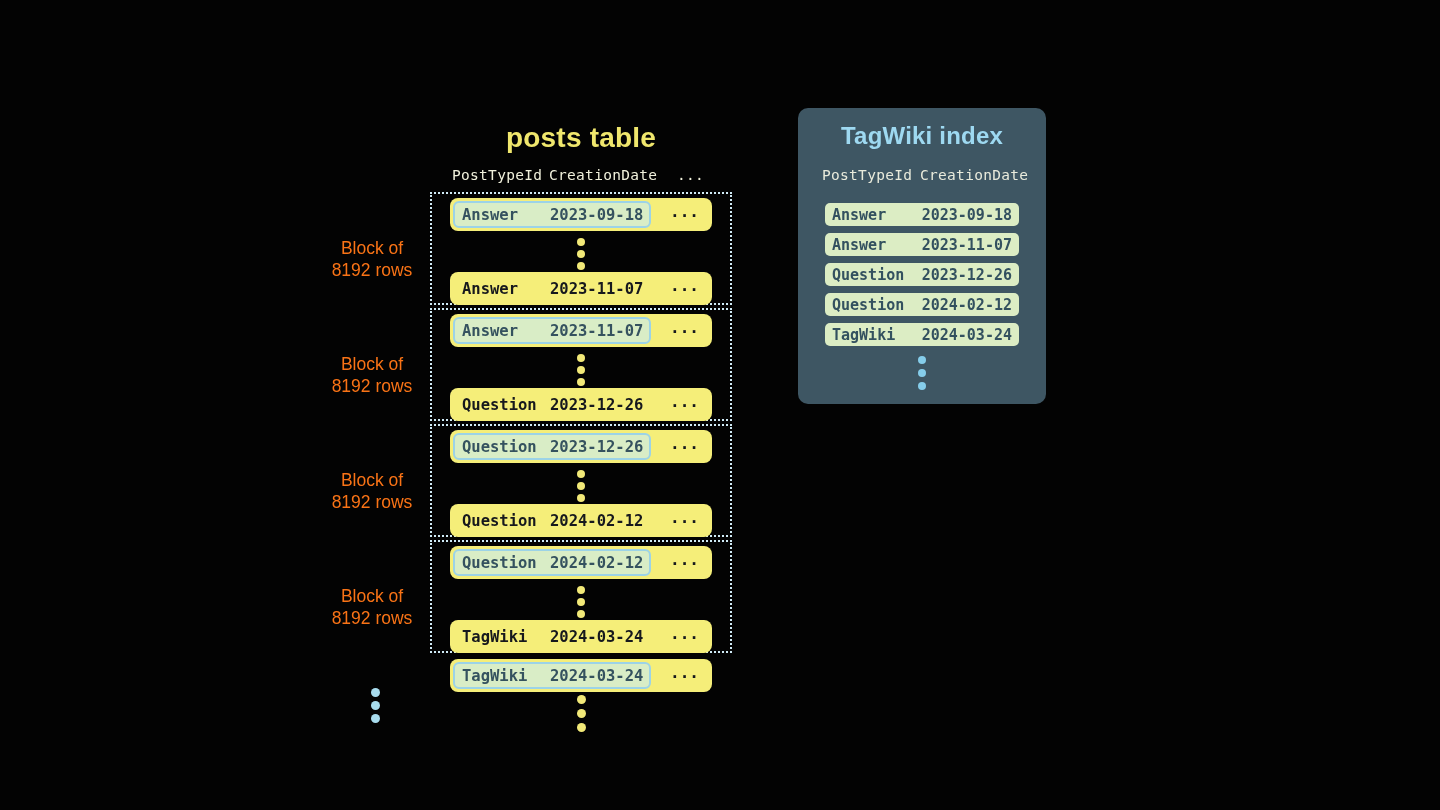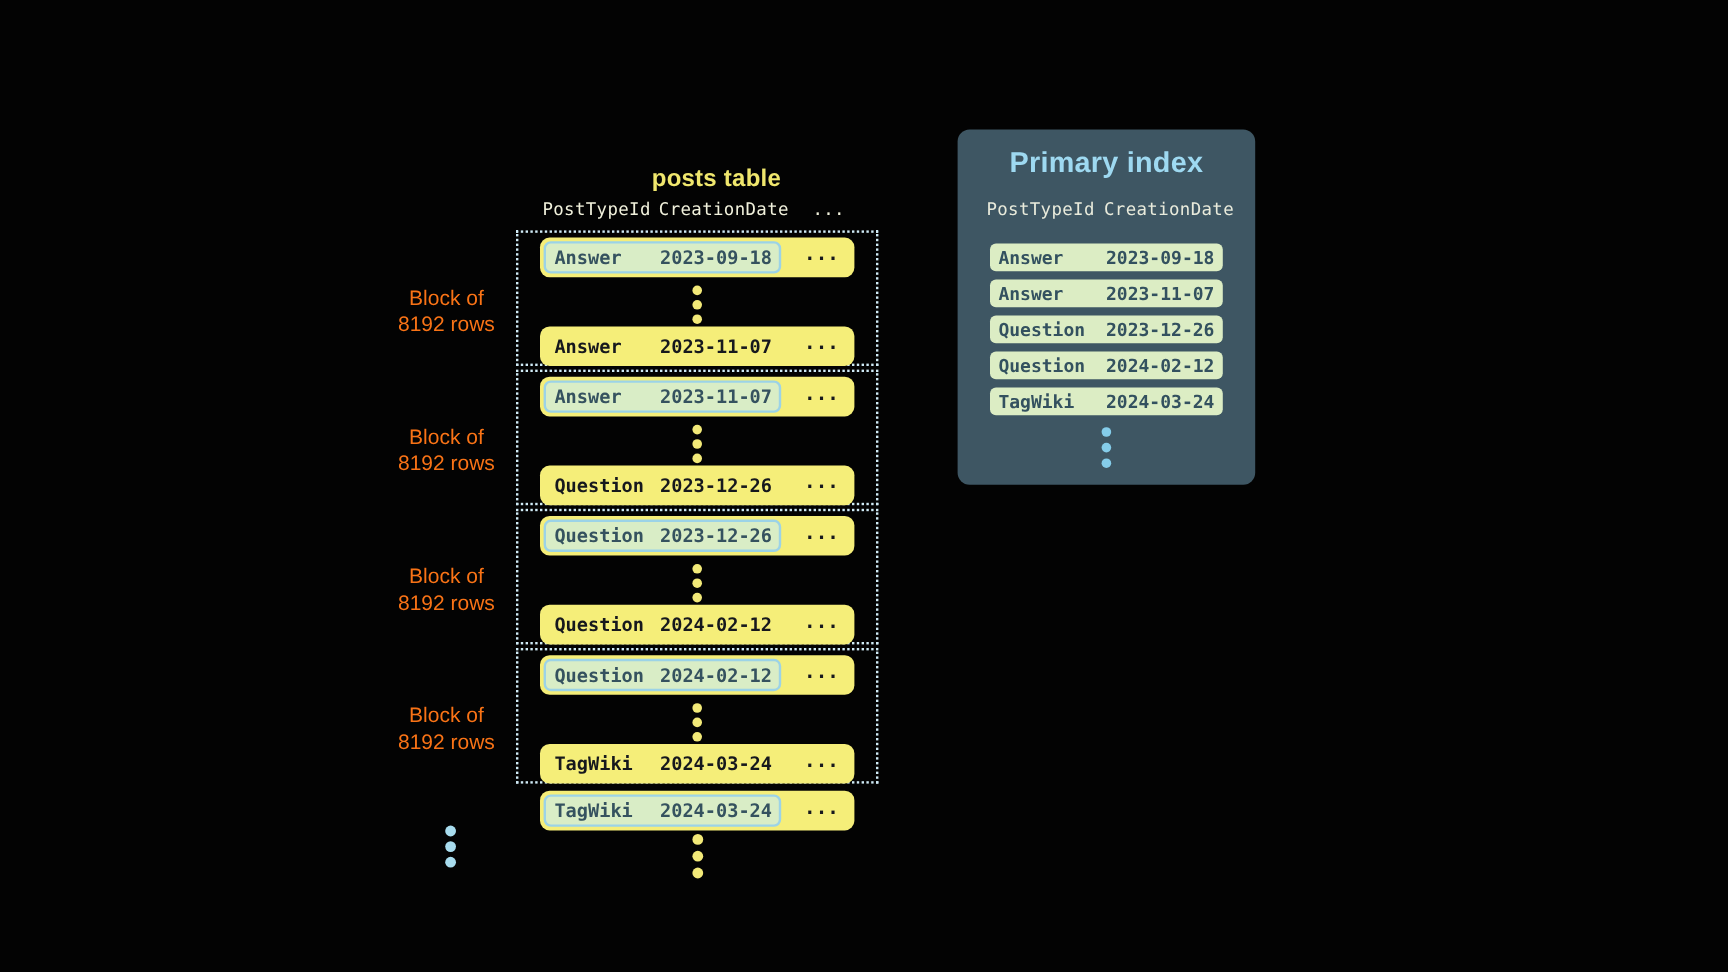--- a/index.html
+++ b/index.html
@@ -3,22 +3,22 @@
 <meta charset="utf-8">
 <style>
   html,body{margin:0;padding:0;background:#030303;}
   .canvas{
     position:relative;width:1440px;height:810px;background:#030303;
     overflow:hidden;font-family:"Liberation Sans",sans-serif;
   }
 
   
   .pt-title{
-    position:absolute;left:430px;top:122px;width:302px;margin:16px;
-    text-align:center;font-size:20px;font-weight:700;color:#f0e76d;
+    position:absolute;left:430px;top:122px;width:302px;margin:0;
+    text-align:center;font-size:28px;font-weight:700;color:#f0e76d;
     letter-spacing:.2px;
   }
   .pt-headers span{
     position:absolute;top:167px;font-family:"DejaVu Sans Mono",monospace;
     font-size:14.5px;font-weight:500;color:#f1f1dc;letter-spacing:.3px;
   }
   .h-col1{left:452px;} .h-col2{left:549px;} .h-col3{left:677px;}
 
   .block{
     position:absolute;left:430px;width:298px;height:109px;
@@ -212,21 +212,21 @@
       <i></i>
       <i></i>
     </div>
   <div class="dots dots-blue" style="left:371px;top:686px;">
       <i></i>
       <i></i>
       <i></i>
     </div>
 
   <div class="panel">
-    <h2 class="panel-title">Primary index</h2>
+    <h2 class="panel-title">TagWiki index</h2>
     <div class="panel-headers">
       <span class="ph-col1">PostTypeId</span>
       <span class="ph-col2">CreationDate</span>
     </div>
 
     <div class="irow" style="top:95px;">
       <span class="pt-val">Answer</span>
       <span class="cd-val">2023-09-18</span>
     </div>
     <div class="irow" style="top:125px;">

